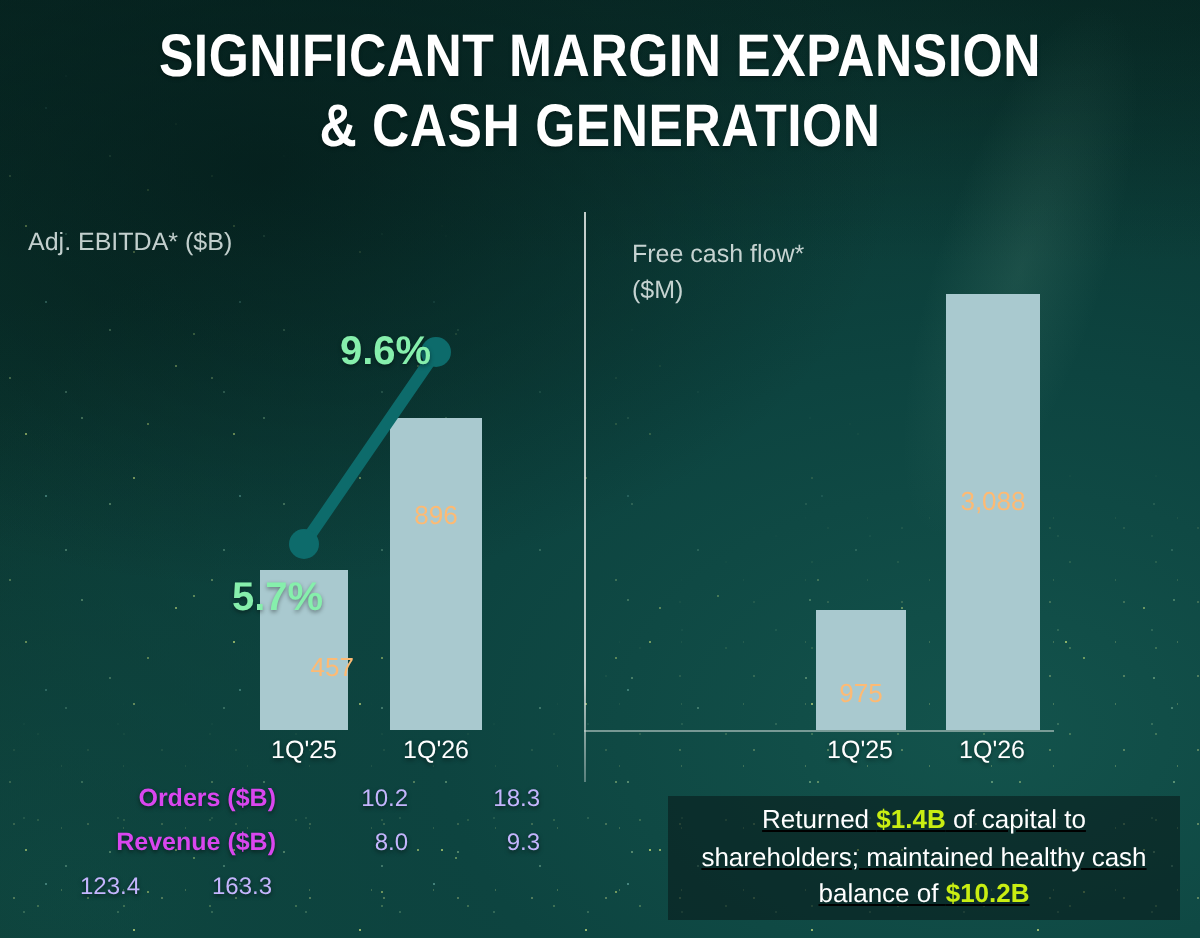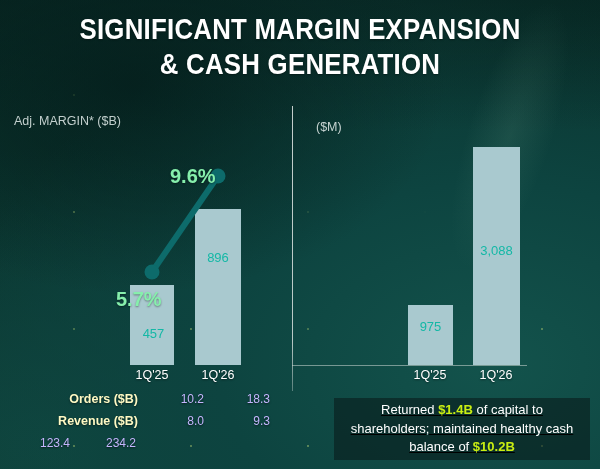--- a/index.html
+++ b/index.html
@@ -135,21 +135,21 @@
     color: #c2cfcd;
     white-space: nowrap;
   }
 
   .bar {
     position: absolute;
     background: #a9c9cf;
   }
   .bar-value {
     position: absolute;
-    color: #14b8a6;
+    color: #fdba74;
     font-size: 13px;
     font-weight: 400;
     text-align: center;
     white-space: nowrap;
   }
   .axis-label {
     position: absolute;
     color: #ffffff;
     font-size: 12.5px;
     font-weight: 400;
@@ -190,21 +190,21 @@
     width: 268px;
   }
   .metrics-row {
     display: flex;
     align-items: center;
     height: 22px;
   }
   .metrics-label {
     width: 134px;
     text-align: right;
-    color: #fef9c3;
+    color: #d946ef;
     font-size: 12.5px;
     font-weight: 700;
     white-space: nowrap;
     text-shadow: 0 1px 2px rgba(0,0,0,0.5);
   }
   .metrics-label sup {
     font-size: 7.5px;
     font-weight: 700;
     vertical-align: super;
     line-height: 0;
@@ -254,51 +254,52 @@
   <div class="speckle-fine"></div>
 
   <div class="title">
     <span>SIGNIFICANT MARGIN EXPANSION</span>
     <span class="l2">&amp; CASH GENERATION</span>
   </div>
 
   <div class="divider"></div>
 
   <div class="legend">
-    <div class="legend-line2">Adj. MARGIN* ($B)</div>
+    <div class="legend-line2">Adj. EBITDA* ($B)</div>
   </div>
 
   <div class="bar" style="left:130px; top:285px; width:44px; height:80px;"></div>
   <div class="bar" style="left:195px; top:209px; width:46px; height:156px;"></div>
 
-  <div class="bar-value" style="left:130px; top:326px; width:47px;">457</div>
+  <div class="bar-value" style="left:130px; top:326px; width:47px;text-align:right;">457</div>
   <div class="bar-value" style="left:195px; top:250px; width:46px;">896</div>
 
   <div class="axis-label" style="left:126px; top:368px; width:52px;">1Q'25</div>
   <div class="axis-label" style="left:192px; top:368px; width:52px;">1Q'26</div>
 
   <svg style="position:absolute; left:0; top:0; width:600px; height:469px; pointer-events:none;" viewBox="0 0 600 469">
     <line x1="152" y1="272" x2="218" y2="176" stroke="#0d6b6b" stroke-width="6" stroke-linecap="round"></line>
     <circle cx="152" cy="272" r="7.5" fill="#0d6b6b"></circle>
     <circle cx="218" cy="176" r="7.5" fill="#0d6b6b"></circle>
   </svg>
 
   <div class="margin-label" style="left:116px; top:262px;margin-top:26px;">5.7%</div>
   <div class="margin-label" style="left:170px; top:165px;">9.6%</div>
 
   <div class="fcf-legend">
+    <div>Free cash flow*</div>
     <div>($M)</div>
   </div>
 
   <div class="axis-rule" style="left:292px; top:365px; width:235px;"></div>
 
   <div class="bar" style="left:408px; top:305px; width:45px; height:60px;"></div>
   <div class="bar" style="left:473px; top:147px; width:47px; height:218px;"></div>
 
-  <div class="bar-value" style="left:408px; top:319px; width:45px;">975</div>
+  <div class="bar-value" style="left:408px; top:339px; width:45px;">975</div>
   <div class="bar-value" style="left:473px; top:243px; width:47px;">3,088</div>
 
   <div class="axis-label" style="left:404px; top:368px; width:52px;">1Q'25</div>
   <div class="axis-label" style="left:470px; top:368px; width:52px;">1Q'26</div>
 
   <div class="metrics">
 
     <div class="metrics-row">
       <div class="metrics-label">Orders ($B)</div>
       <div class="metrics-val">10.2</div>
@@ -306,21 +307,21 @@
     </div>
 
     <div class="metrics-row">
       <div class="metrics-label">Revenue ($B)</div>
       <div class="metrics-val">8.0</div>
       <div class="metrics-val">9.3</div>
     </div>
 
     <div class="metrics-row">
       <div class="metrics-val">123.4</div>
-      <div class="metrics-val">234.2</div>
+      <div class="metrics-val">163.3</div>
     </div>
 
   </div>
 
   <div class="callout">
     <div class="callout-text"><span>Returned </span><span class="hl">$1.4B</span><span> of capital to shareholders; maintained healthy cash balance of </span><span class="hl">$10.2B</span></div>
   </div>
 
 </div>
 

